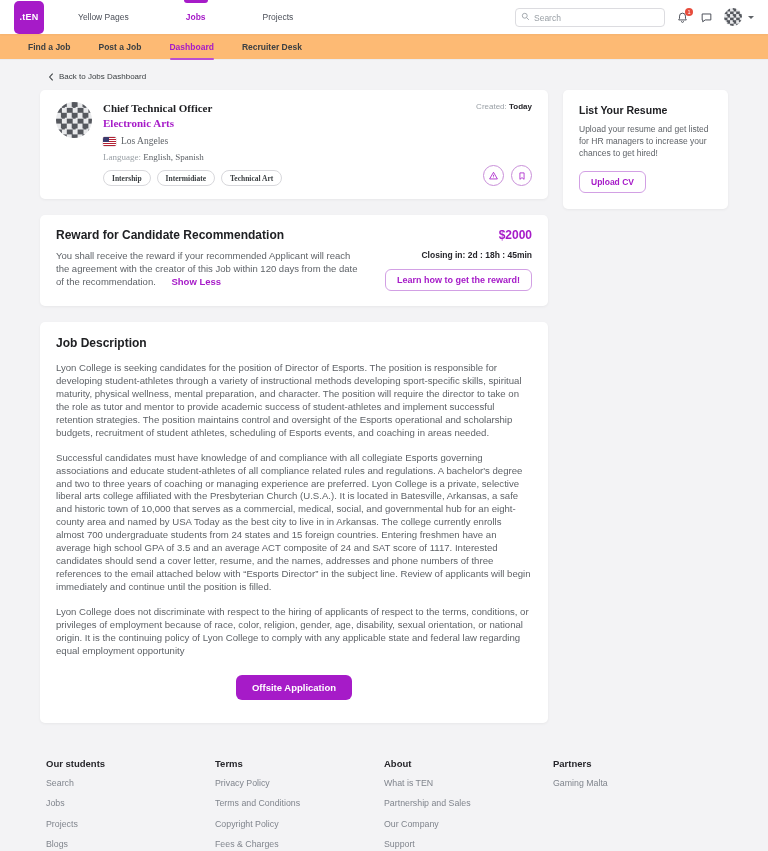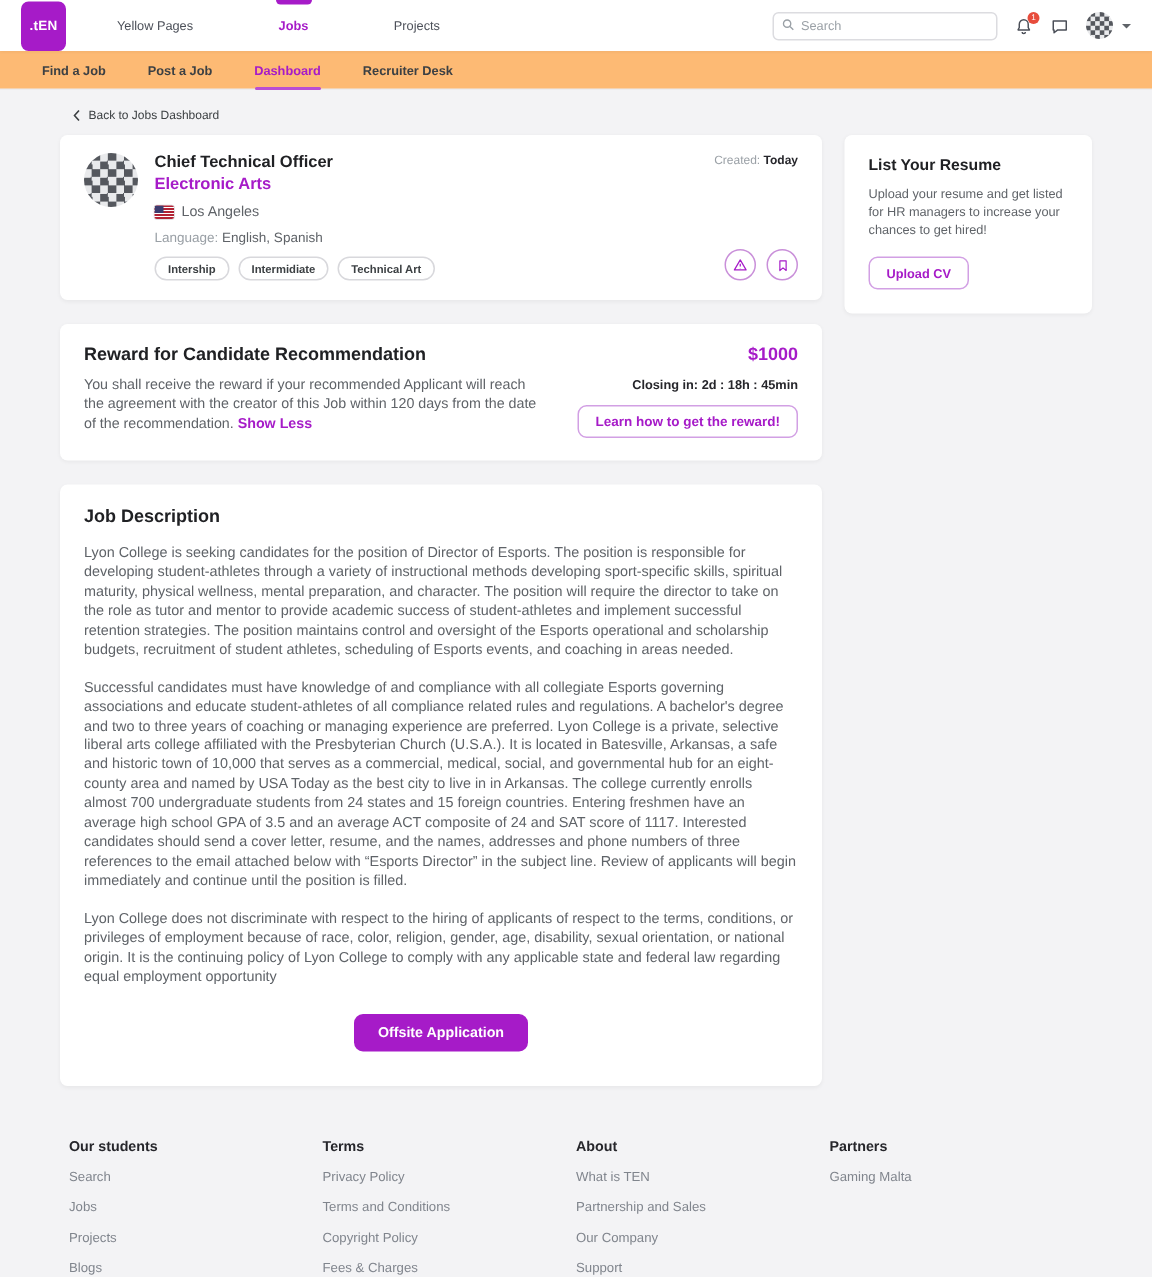--- a/index.html
+++ b/index.html
@@ -69,21 +69,21 @@
   .page { padding:0 40px; }
   .back-row { padding:12px 8px 9px; display:flex; align-items:center; gap:5px; font-size:8px; color:#3c4043; cursor:pointer; width:max-content; }
   .content-row { display:flex; gap:15px; align-items:flex-start; }
   .col-main { width:508px; }
   .col-side { width:165px; }
   .card { background:#fff; border-radius:5px; box-shadow:0 1px 3px rgba(0,0,0,.05); }
 
   
   .job-card { padding:12px 16px 13px; display:flex; gap:11px; margin-bottom:16px; }
   .job-logo { width:36px; height:36px; background-size:30% 30%; flex:none; }
-  .job-info { flex:1; }
+  .job-info { flex:1;font-family:Liberation Serif, serif; }
   .job-title { font-size:11px; font-weight:bold; color:#202124; }
   .job-company { font-size:11px; font-weight:bold; color:#a61bc8; margin-top:3px; cursor:pointer; }
   .job-loc { display:flex; align-items:center; gap:5px; margin-top:7px; font-size:9.5px; color:#5f6368; }
   .flag { width:13px; height:9px; border-radius:1.5px; position:relative; overflow:hidden; flex:none;
     background:repeating-linear-gradient(#b22234 0 1px, #fff 1px 2px); box-shadow:0 0 0 .5px #d5d5d8; }
   .flag::after { content:""; position:absolute; top:0; left:0; width:6px; height:5px; background:#3c3b6e; }
   .job-lang { margin-top:6px; font-size:9px; }
   .job-lang .lbl { color:#9aa0a6; }
   .job-lang .val { color:#5f6368; }
   .tags { display:flex; gap:6px; margin-top:8px;align-items:center; }
@@ -100,21 +100,21 @@
     display:flex; align-items:center; justify-content:center; cursor:pointer; background:#fff;
   }
 
   
   .reward-card { padding:13px 16px 15px; margin-bottom:16px; }
   .reward-top { display:flex; justify-content:space-between; align-items:baseline; }
   .section-title { font-size:12px; font-weight:bold; color:#202124; }
   .reward-amount { font-size:12px; font-weight:bold; color:#a61bc8; }
   .reward-body { display:flex; margin-top:8px; }
   .reward-text { flex:1; padding-right:16px; font-size:9.5px; line-height:1.35; color:#5f6368; }
-  .show-less { color:#a61bc8; font-weight:bold; cursor:pointer; }
+  .show-less { color:#a61bc8; font-weight:bold; cursor:pointer;margin-left:13px; }
   .reward-right { width:150px; display:flex; flex-direction:column; align-items:flex-end; gap:9px; }
   .closing { font-size:8.5px; font-weight:bold; color:#26262b; white-space:nowrap; }
   .btn-outline {
     border:1px solid #d2a0e4; border-radius:6px; background:#fff; color:#a61bc8;
     font-weight:bold; font-family:inherit; font-size:9px; padding:5px 11px; cursor:pointer; white-space:nowrap;
   }
 
   
   .desc-card { padding:14px 16px 23px; margin-bottom:14px; }
   .desc-card p { font-size:9.6px; line-height:1.35; color:#5f6368; margin-top:12px; }
@@ -227,21 +227,21 @@
                   <path d="M7 4.5h10V20l-5-4.2L7 20z"></path>
                 </svg>
             </div>
           </div>
         </div>
       </div>
 
       <div class="card reward-card">
         <div class="reward-top">
           <div class="section-title">Reward for Candidate Recommendation</div>
-          <div class="reward-amount">$1000</div>
+          <div class="reward-amount">$2000</div>
         </div>
         <div class="reward-body">
           <div class="reward-text">
             <span>You shall receive the reward if your recommended Applicant will reach the agreement with the creator of this Job within 120 days from the date of the recommendation.</span>
             <span class="show-less">Show Less</span>
           </div>
           <div class="reward-right">
             <div class="closing">Closing in: 2d : 18h : 45min</div>
             <button class="btn-outline">Learn how to get the reward!</button>
           </div>

